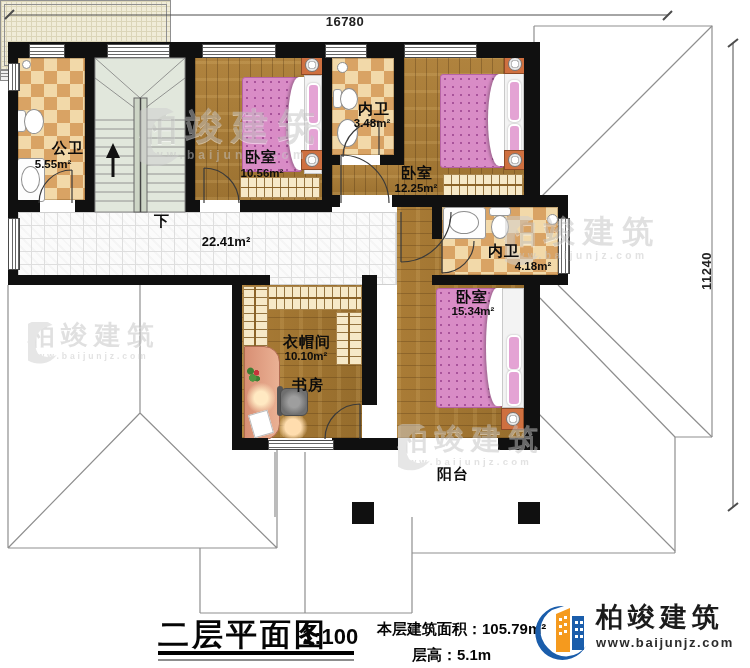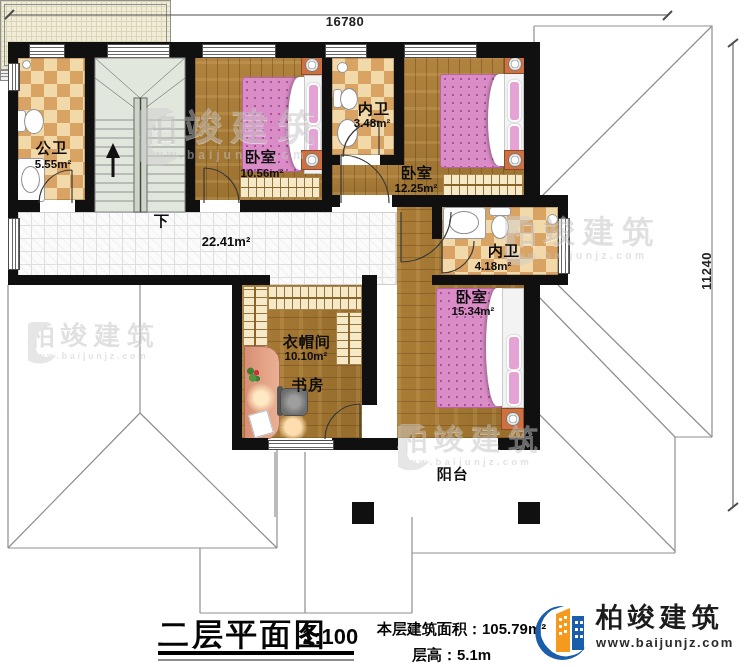--- a/index.html
+++ b/index.html
@@ -278,32 +278,32 @@
   <div class="wm" style="left:398px;top:424px;transform:scale(.8);transform-origin:0 0;">
     <svg width="44" height="58">
         <path d="M34,4 A30,30 0 1 0 40,46 A26,26 0 0 1 14,44 A26,26 0 0 1 22,8 Z" fill="#cfcfcf"></path>
       </svg>
     <div>
         <div class="wm-name">柏竣建筑</div>
          <div class="wm-site">www.baijunjz.com</div>
       </div>
   </div>
 
-  <div class="lbl name" style="left:52px;top:148px;">公卫</div>
+  <div class="lbl name" style="left:68px;top:148px;">公卫</div>
   <div class="lbl area" style="left:53px;top:164px;">5.55m²</div>
   <div class="lbl name" style="left:261px;top:157px;">卧室</div>
   <div class="lbl area" style="left:262px;top:173px;">10.56m²</div>
   <div class="lbl name" style="left:374px;top:109px;">内卫</div>
   <div class="lbl area" style="left:372px;top:123px;">3.48m²</div>
   <div class="lbl name" style="left:417px;top:173px;">卧室</div>
   <div class="lbl area" style="left:416px;top:188px;">12.25m²</div>
   <div class="lbl area" style="left:226px;top:241px;font-size:13px;">22.41m²</div>
   <div class="lbl name" style="left:162px;top:221px;">下</div>
   <div class="lbl name" style="left:504px;top:251px;">内卫</div>
-  <div class="lbl area" style="left:493px;top:266px;">4.18m²</div>
+  <div class="lbl area" style="left:533px;top:266px;">4.18m²</div>
   <div class="lbl name" style="left:472px;top:297px;">卧室</div>
   <div class="lbl area" style="left:473px;top:311px;">15.34m²</div>
   <div class="lbl name" style="left:307px;top:342px;">衣帽间</div>
   <div class="lbl area" style="left:306px;top:356px;">10.10m²</div>
   <div class="lbl name" style="left:308px;top:385px;">书房</div>
   <div class="lbl name" style="left:453px;top:474px;">阳台</div>
 
   <div class="lbl dim" style="left:345px;top:21px;">16780</div>
   <div class="lbl dim v" style="left:706px;top:271px;">11240</div>
 

